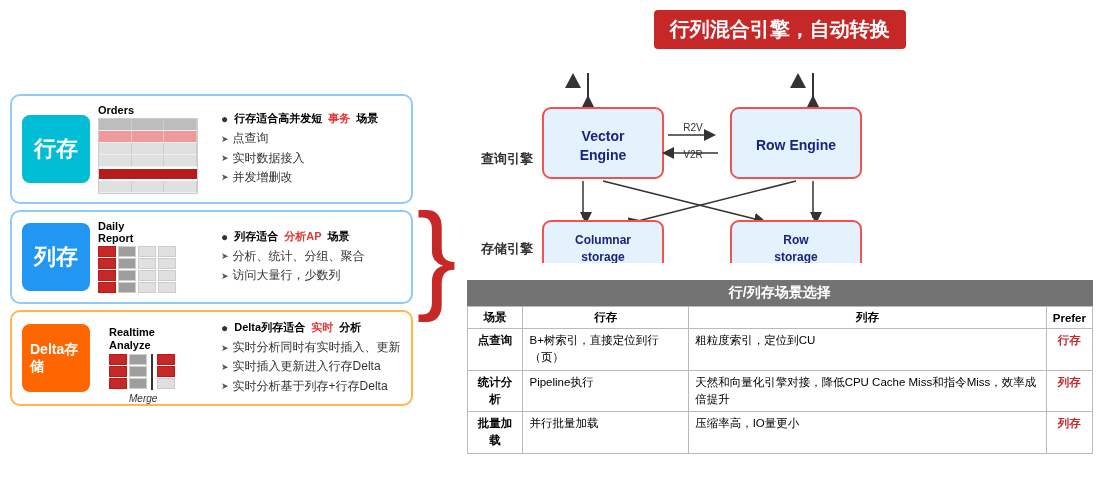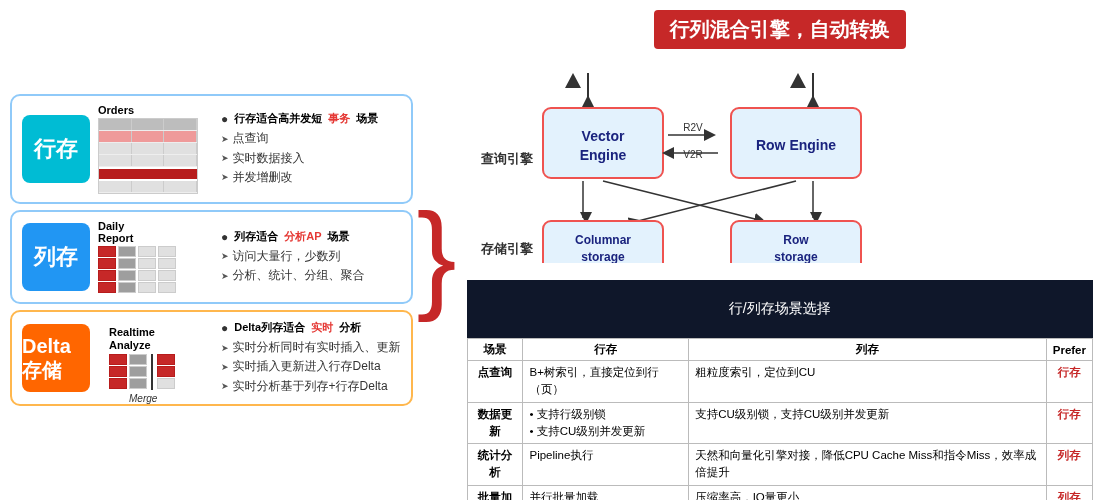--- a/index.html
+++ b/index.html
@@ -154,26 +154,26 @@
       border-radius: 4px;
       padding: 6px 16px;
       align-self: center;
     }
 
     
     .table-section {
       flex: 1;
     }
     .table-title {
-      background: #0f172a;
+      background: #737373;
       color: #fff;
       text-align: center;
       font-size: 14px;
-      font-weight: normal;
-      padding: 20px;
+      font-weight: bold;
+      padding: 4px;
     }
     .data-table {
       width: 100%;
       border-collapse: collapse;
       font-size: 11.5px;
     }
     .data-table th {
       background: #fff;
       border: 1px solid #bbb;
       padding: 3px 6px;
@@ -319,28 +319,28 @@
                 <div class="col-cell"></div>
               </div>
             </div>
           </div>
         </div>
         <div class="card-content">
           <div class="bullet-main">
             列存适合<span style="color:#e53935;font-weight:bold;">分析AP</span>场景
           </div>
           <ul class="card-bullets">
+            <li>分析、统计、分组、聚合</li>
             <li>访问大量行，少数列</li>
-            <li>分析、统计、分组、聚合</li>
           </ul>
         </div>
       </div>
 
       <div class="card-box" style="border-color:#ffb74d;">
-        <div class="storage-label label-orange" style="font-size:20px;line-height:1.2;">
+        <div class="storage-label label-orange" style="font-size:14px;line-height:1.2;padding-left:8px;">
           Delta存储
         </div>
         <div class="card-diagram">
           <div class="realtime-diagram">
             <div class="title">Realtime<br>Analyze</div>
             <div class="realtime-cols" style="position:relative;">
               <div class="daily-col">
                 <div class="col-cell red"></div>
                 <div class="col-cell red"></div>
                 <div class="col-cell red"></div>
@@ -464,29 +464,20 @@
           </tr>
         </thead>
         <tbody>
           <tr>
             <td>点查询</td>
             <td>B+树索引，直接定位到行（页）</td>
             <td>粗粒度索引，定位到CU</td>
             <td>行存</td>
           </tr>
           <tr>
-            <td>数据更新</td>
-            <td>
-              <span>• 支持行级别锁</span><br>
-              <span>• 支持CU级别并发更新</span>
-            </td>
-            <td>支持CU级别锁，支持CU级别并发更新</td>
-            <td>行存</td>
-          </tr>
-          <tr>
             <td>统计分析</td>
             <td>Pipeline执行</td>
             <td>天然和向量化引擎对接，降低CPU Cache Miss和指令Miss，效率成倍提升</td>
             <td>列存</td>
           </tr>
           <tr>
             <td>批量加载</td>
             <td>并行批量加载</td>
             <td>压缩率高，IO量更小</td>
             <td>列存</td>

